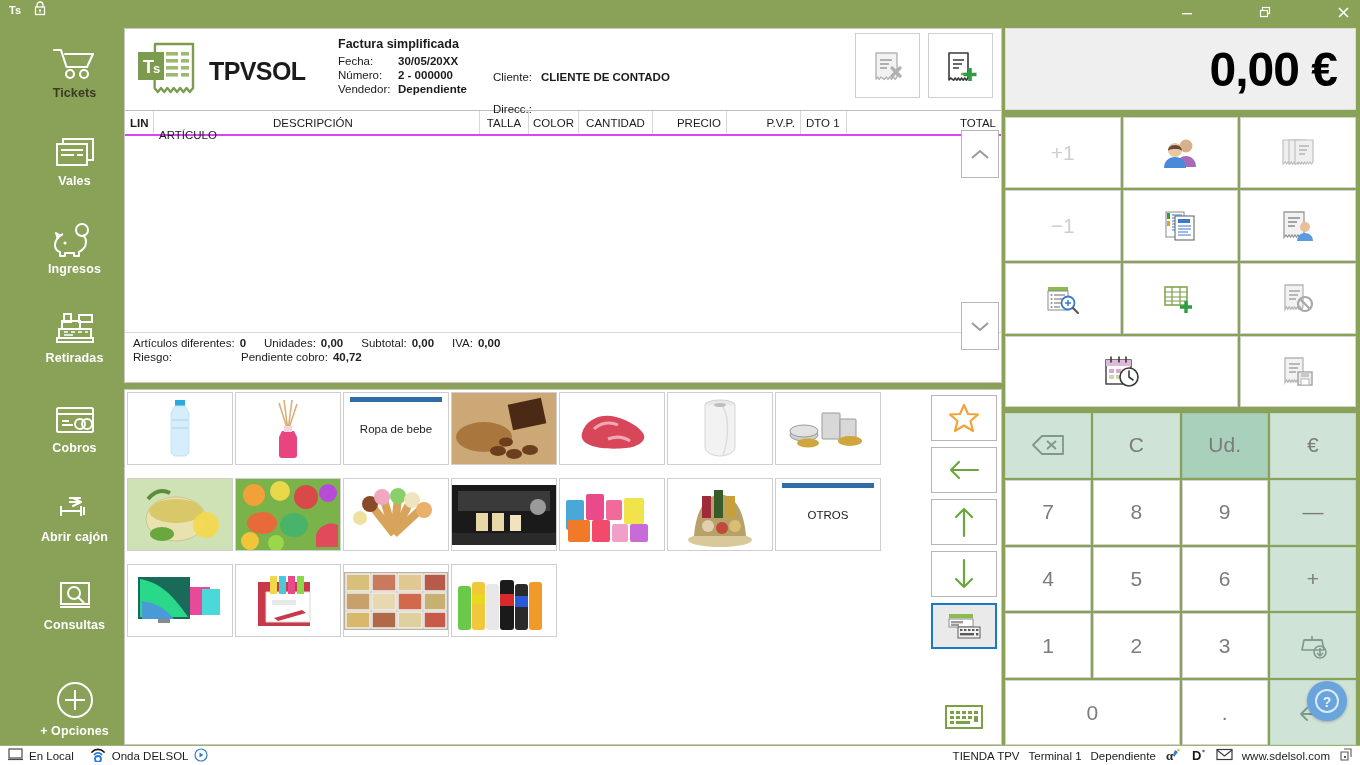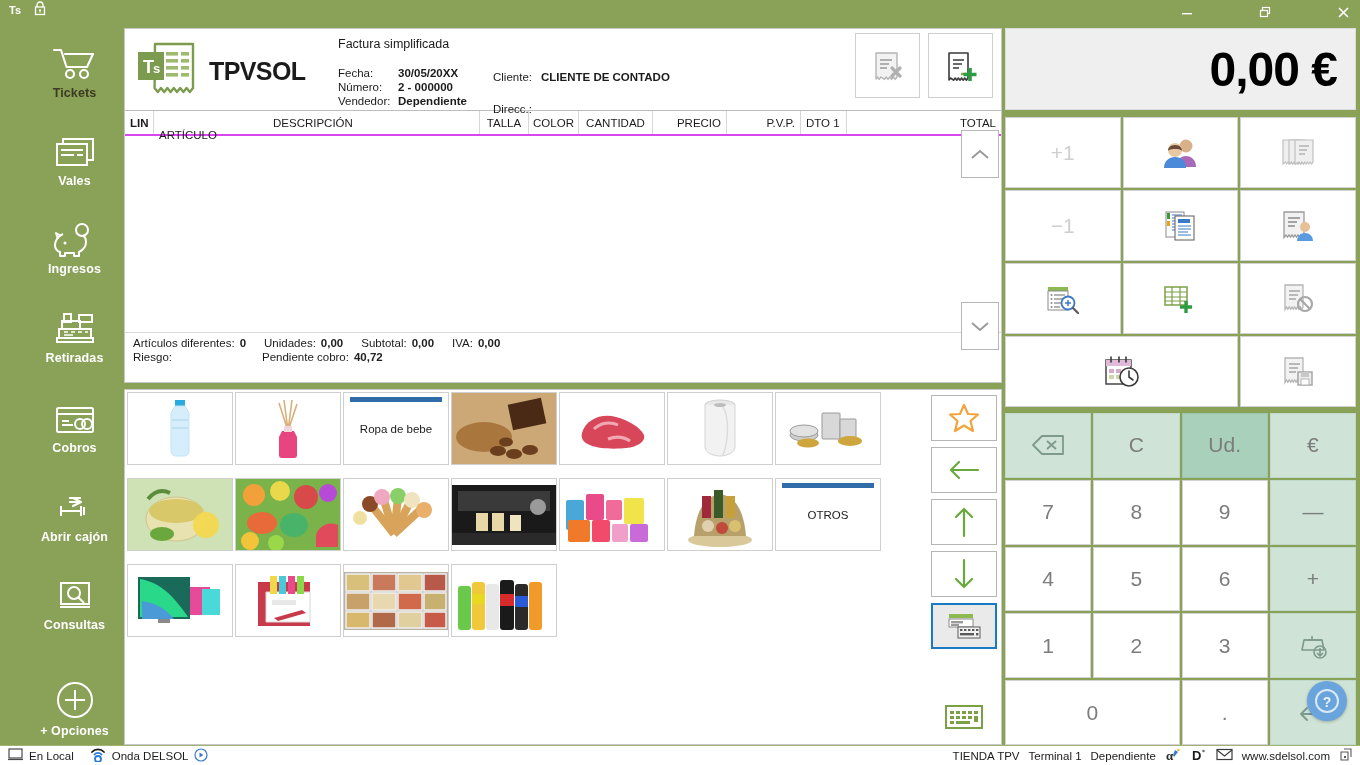--- a/index.html
+++ b/index.html
@@ -43,21 +43,21 @@
 
   
   .doc-panel{
     position:absolute; left:124px; top:28px; width:878px; height:355px;
     background:#fff; border:1px solid #c8c8c8;
   }
   .doc-head{ position:relative; height:81px; }
   .logo-wrap{ position:absolute; left:8px; top:10px; display:flex; align-items:center; gap:6px;}
   .logo-word{ font-size:25px; font-weight:700; letter-spacing:-.6px; color:#1b1b1b; font-family:"Liberation Sans",sans-serif;}
   .doc-meta{ position:absolute; left:213px; top:8px; }
-  .doc-type{ font-size:12.5px; font-weight:400; color:#1b1b1b; margin-bottom:16px;}
+  .doc-type{ font-size:12.5px; font-weight:700; color:#1b1b1b; margin-bottom:4px;}
   .meta-grid{ display:grid; grid-template-columns:60px auto; row-gap:2px; font-size:11.5px;}
   .meta-k{ color:#1b1b1b; }
   .meta-v{ font-weight:700; color:#1b1b1b; }
   .cli-block{ position:absolute; left:368px; top:27px; display:grid; grid-template-columns:48px auto; row-gap:20px; font-size:11.5px;margin-top:15px;}
   .hdr-btns{ position:absolute; right:8px; top:4px; display:flex; gap:8px;}
   .hdr-btn{
     width:65px; height:65px; border:1px solid #cfcfcf; background:#fff;
     display:flex; align-items:center; justify-content:center; cursor:default;
   }
 
@@ -386,21 +386,21 @@
         <span class="tseg">
           <span class="tk">Subtotal:</span>
           <span class="tv">0,00</span>
         </span>
         <span class="tseg">
           <span class="tk">IVA:</span>
           <span class="tv">0,00</span>
         </span>
       </div>
       <div class="trow">
-        <span class="tseg" style="width:129px; margin-right:0;">
+        <span class="tseg" style="width:108px; margin-right:0;">
           <span class="tk">Riesgo:</span>
           <span class="tv"></span>
         </span>
         <span class="tseg">
           <span class="tk">Pendiente cobro:</span>
           <span class="tv">40,72</span>
         </span>
       </div>
     </div>
   </div>

